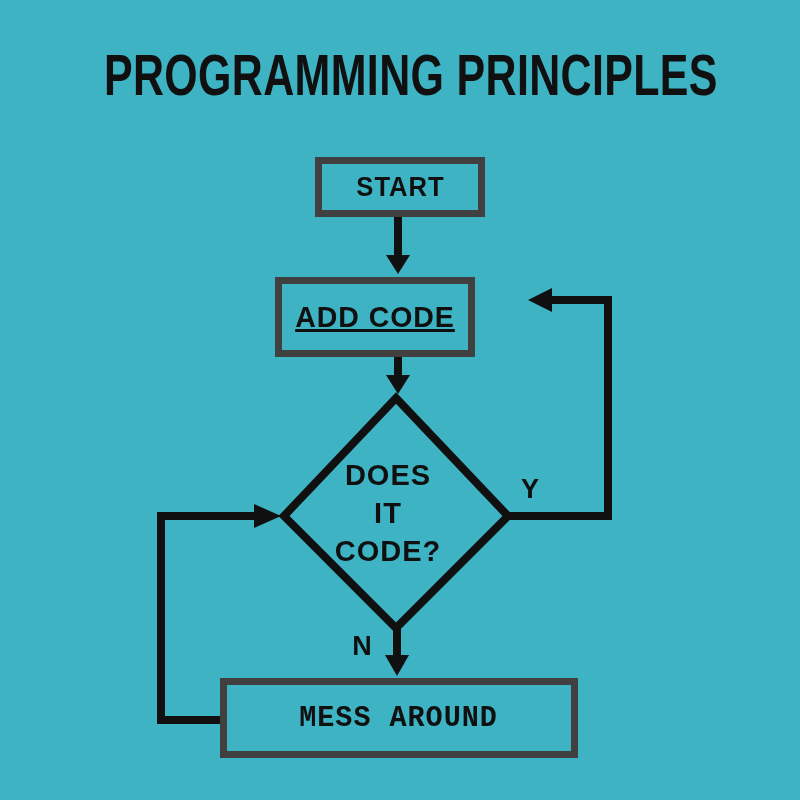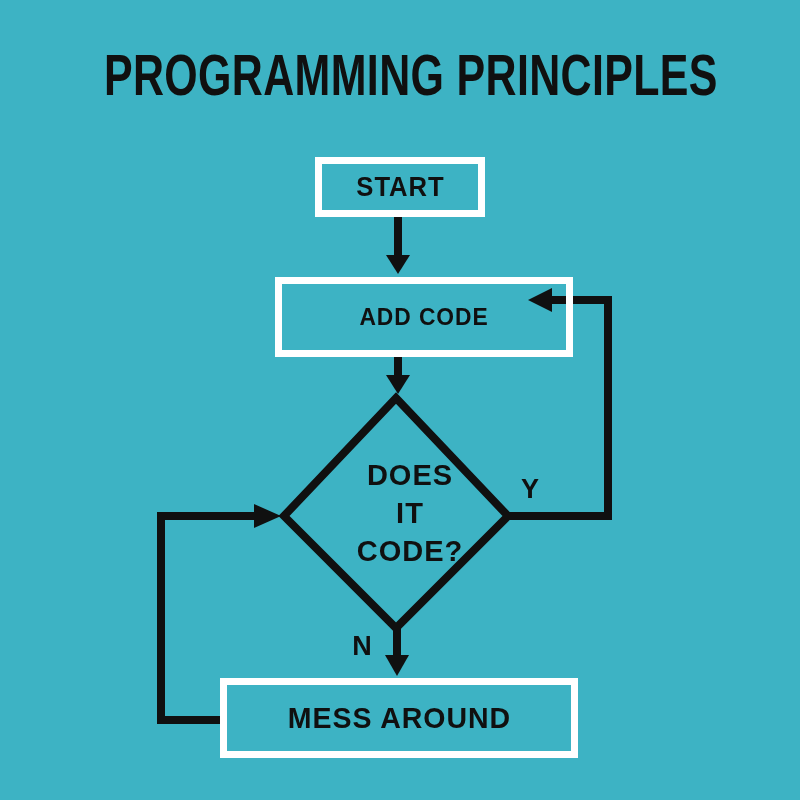--- a/index.html
+++ b/index.html
@@ -26,38 +26,38 @@
     letter-spacing: 0.5px;
   }
   .edges-svg {
     position: absolute;
     left: 0; top: 0;
     width: 800px; height: 800px;
   }
   .box {
     position: absolute;
     box-sizing: border-box;
-    border: 7px solid #ffffff;
+    border: 7px solid #404040;
     display: flex;
     align-items: center;
     justify-content: center;
     text-align: center;
   }
   .box-label {
     font-weight: 700;
     letter-spacing: 1px;
     transform: scaleX(0.95);
     white-space: nowrap;
   }
   .box-start  { left: 315px; top: 157px; width: 170px; height: 60px; font-size: 27px; }
-  .box-add    { left: 275px; top: 277px; width: 298px; height: 80px; font-size: 24px; }
-  .box-mess   { left: 220px; top: 678px; width: 358px; height: 80px; font-size: 30px; }
+  .box-add    { left: 275px; top: 277px; width: 200px; height: 80px; font-size: 30px; text-decoration: underline; }
+  .box-mess   { left: 220px; top: 678px; width: 358px; height: 80px; font-size: 30px; font-family: Liberation Mono, monospace; }
   .diamond-label {
     position: absolute;
-    left: 297px; top: 397px;
+    left: 275px; top: 397px;
     width: 226px; height: 232px;
     display: flex;
     flex-direction: column;
     align-items: center;
     justify-content: center;
     text-align: center;
     font-size: 29px;
     font-weight: 700;
     line-height: 38px;
     letter-spacing: 1px;

